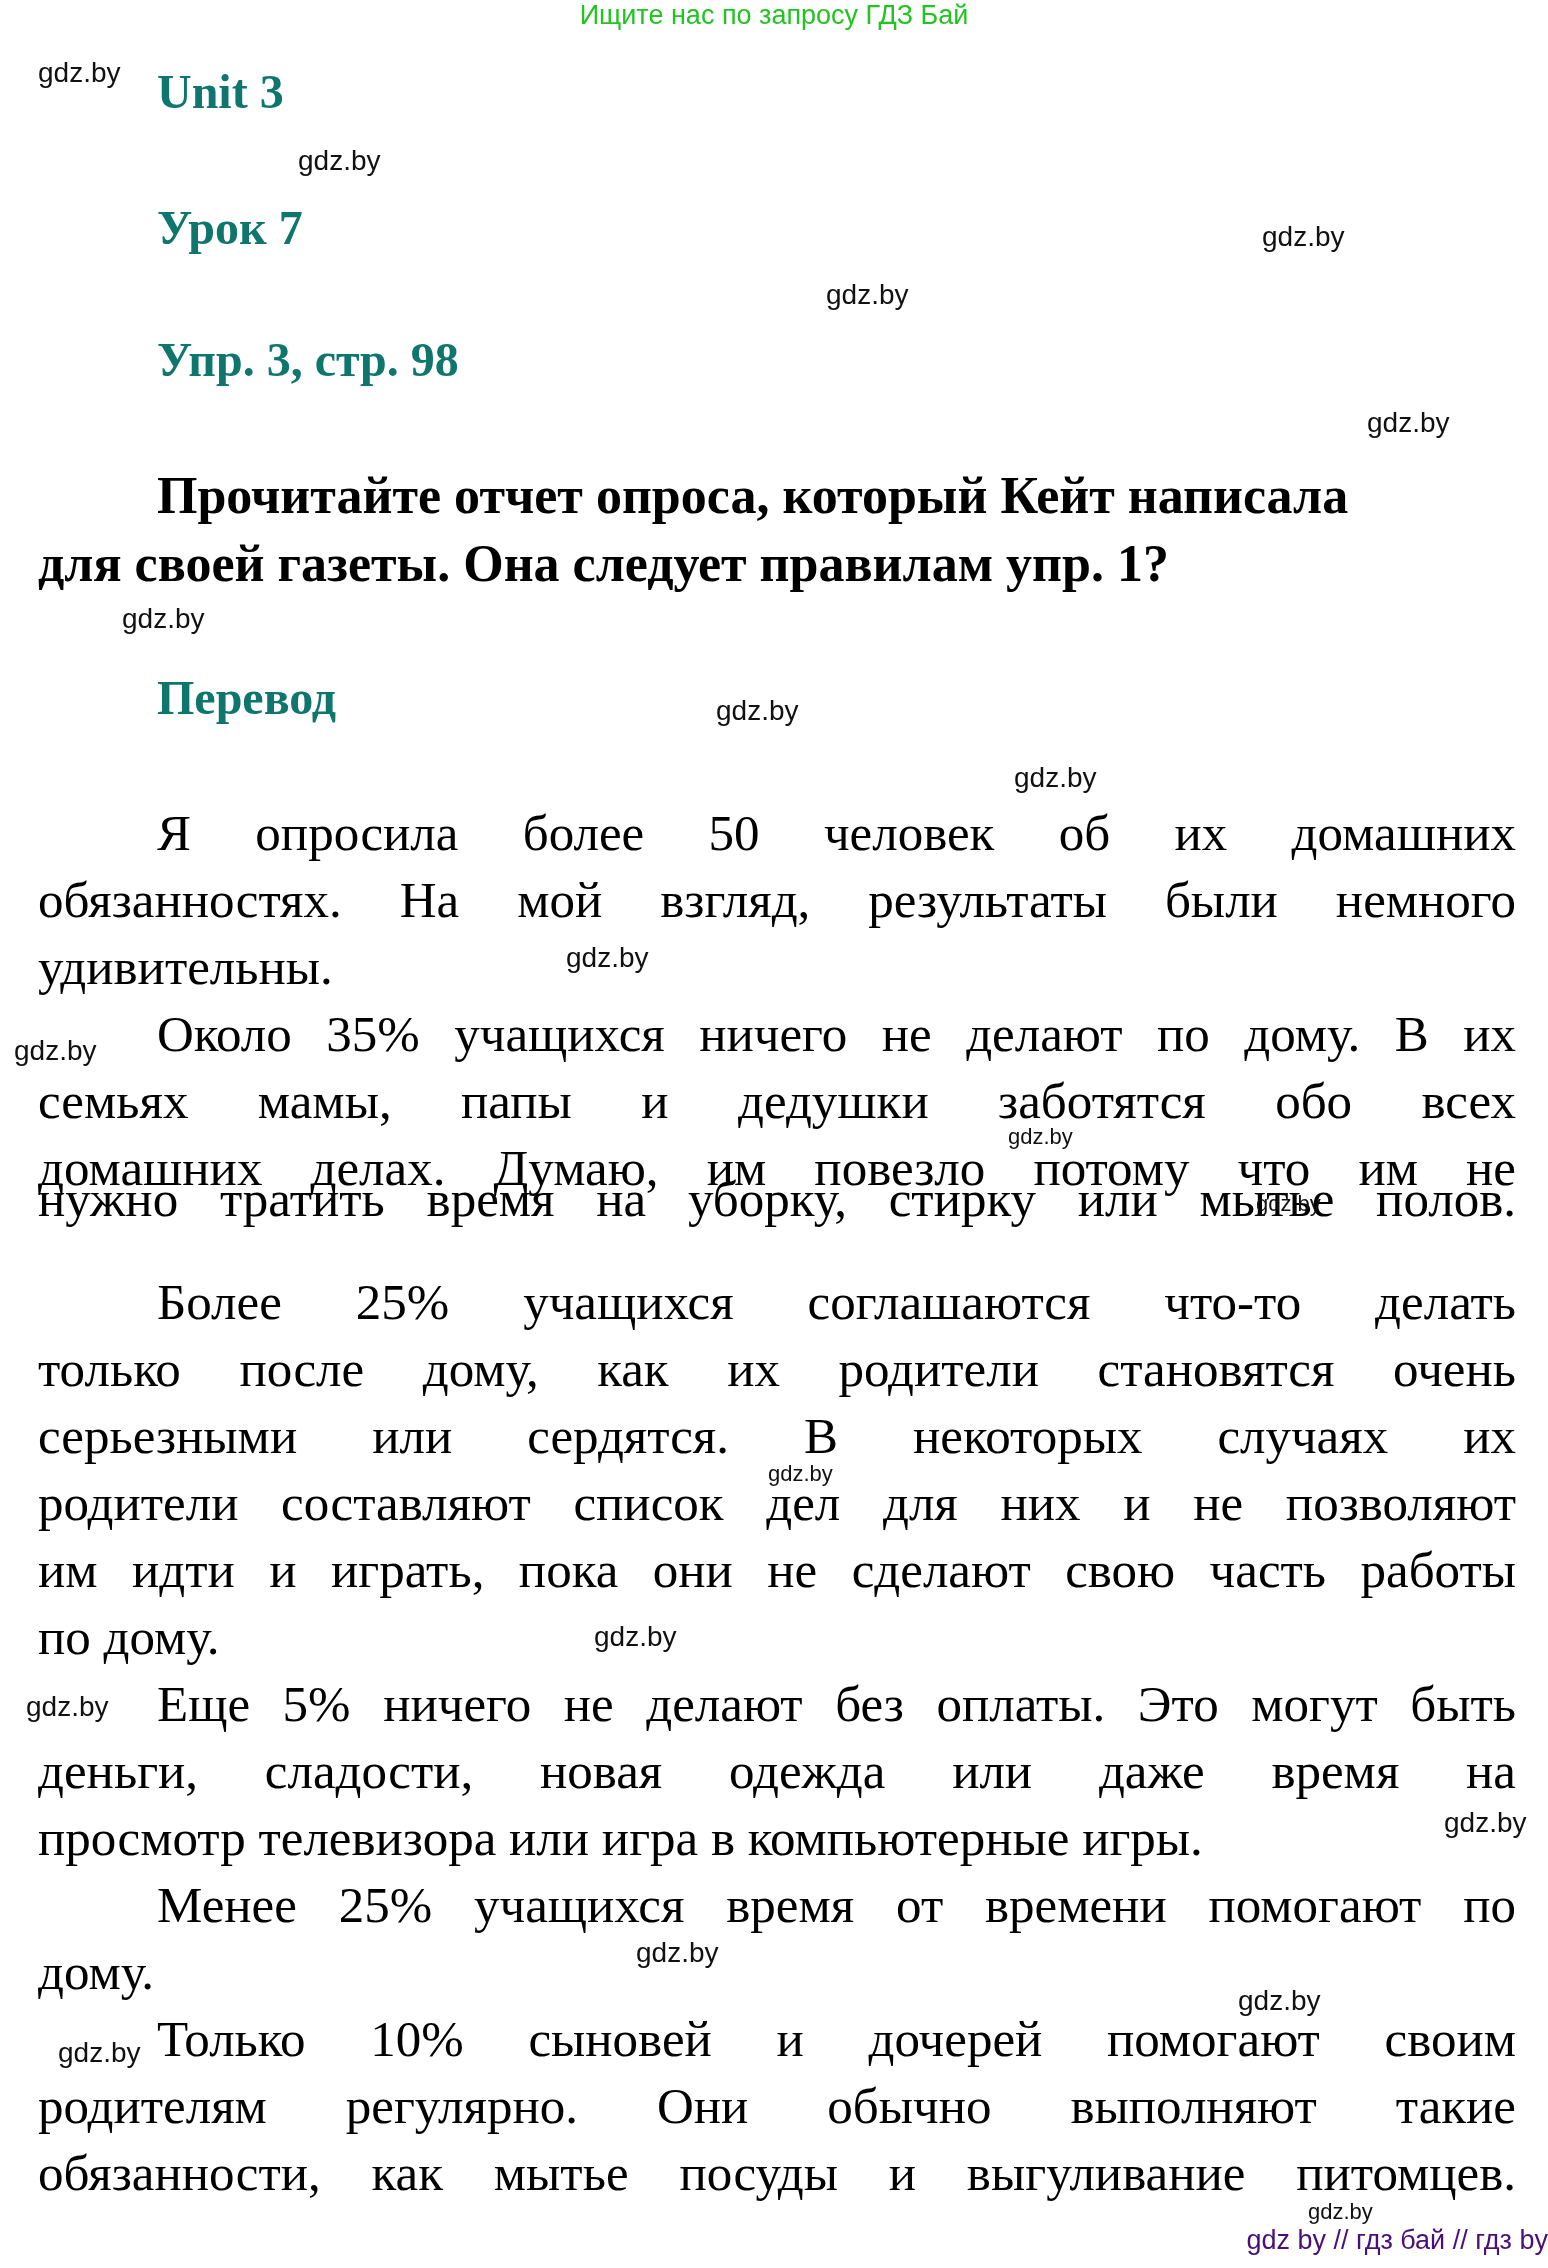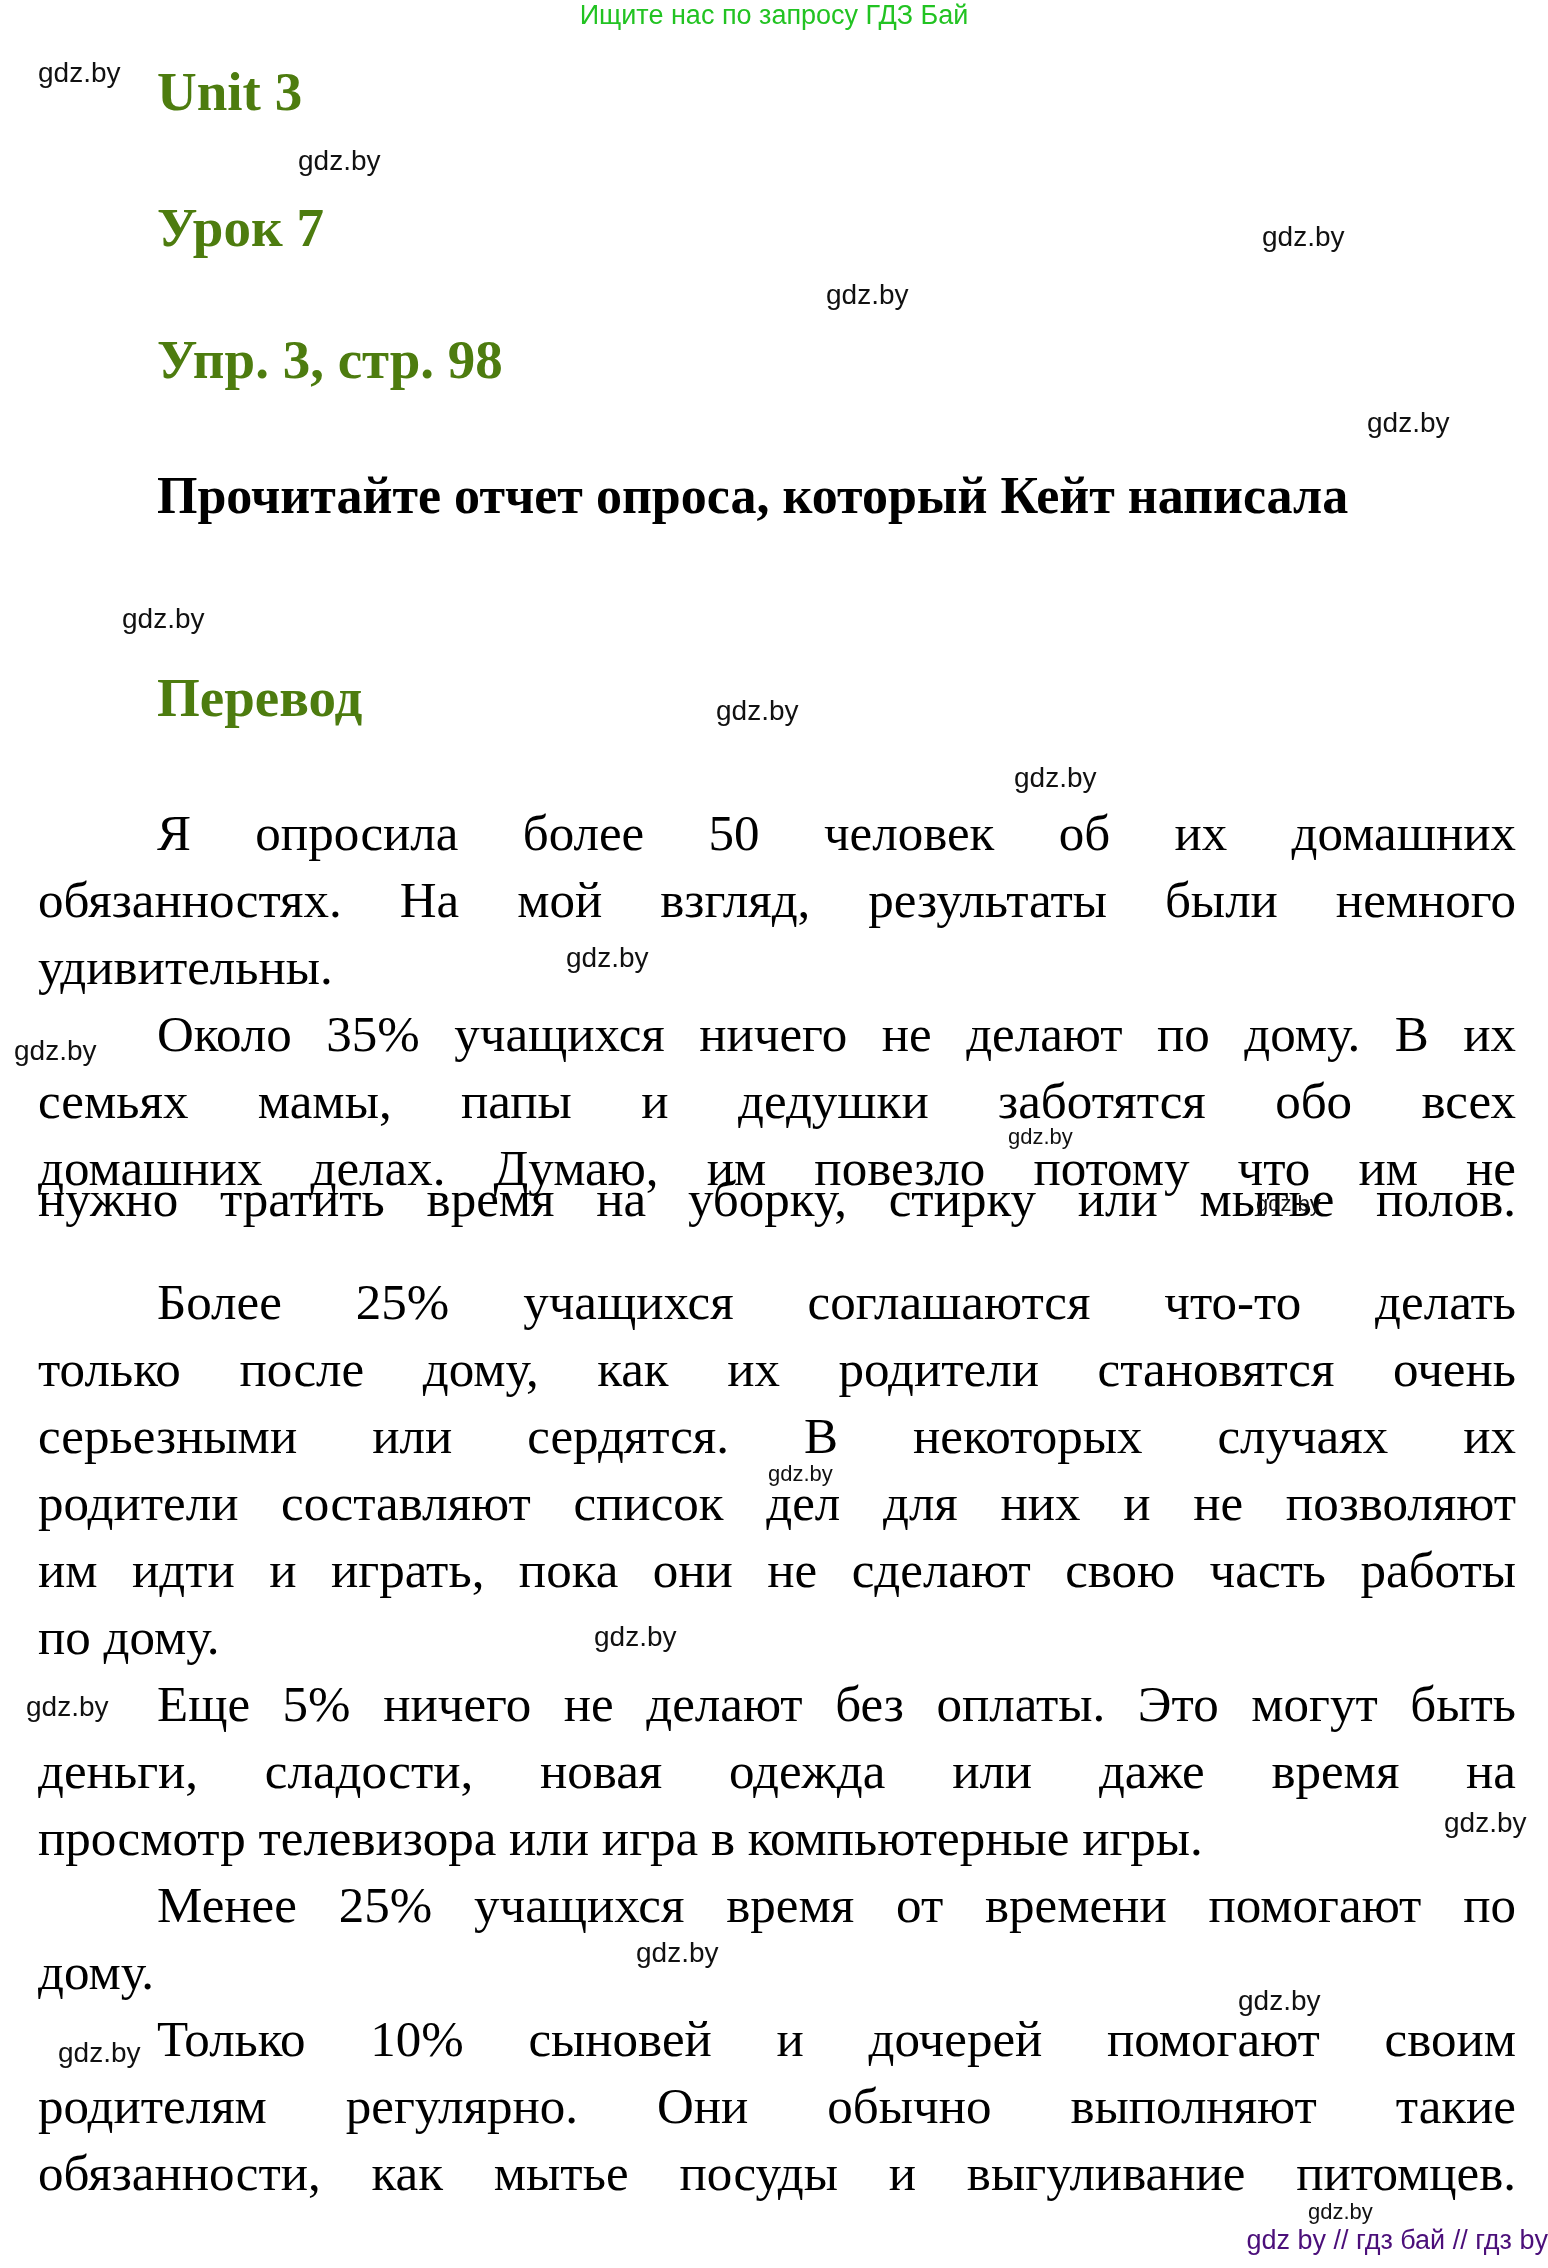--- a/index.html
+++ b/index.html
@@ -1,20 +1,20 @@
 <!DOCTYPE html>
 <html><head>
 <meta charset="utf-8">
 <style>
   html, body { margin: 0; padding: 0; background: #ffffff; }
   body { width: 1548px; height: 2268px; position: relative; overflow: hidden; }
   .abs { position: absolute; white-space: nowrap; }
   .top-banner { top: 0px; left: 0; width: 1548px; text-align: center;
     font-family: "Liberation Sans", sans-serif; font-size: 27px; line-height: 30px; }
-  .heading { font-family: "Liberation Serif", serif; font-weight: bold; font-size: 55px; line-height: 60px; color: #4d7c0f; }
+  .heading { font-family: "Liberation Serif", serif; font-weight: bold; font-size: 48px; line-height: 60px; color: #0f766e; }
   .instr { left: 38px; width: 1478px; font-family: "Liberation Serif", serif; font-weight: bold;
     font-size: 52px; line-height: 68px; color: #000; }
   .instr .line { display: block; white-space: nowrap; }
   .instr .l1 { padding-left: 119px; }
   .body-line { left: 38px; width: 1478px; font-family: "Liberation Serif", serif; font-size: 51px;
     line-height: 67px; color: #000; text-align: justify; text-align-last: justify; white-space: nowrap; }
   .body-line.last { text-align-last: left; }
   .body-line.indent { padding-left: 119px; width: 1359px; }
   .wm { font-family: "Liberation Sans", sans-serif; font-size: 28px; line-height: 30px; color: #111; }
   .wm.small { font-size: 22px; line-height: 24px; }
@@ -25,20 +25,21 @@
 <body>
 
 <div class="abs top-banner" style="color:#22c322;">Ищите нас по запросу ГДЗ Бай</div>
 
 <div class="abs heading" style="left:157px; top:62px;">Unit 3</div>
 <div class="abs heading" style="left:157px; top:198px;">Урок 7</div>
 <div class="abs heading" style="left:157px; top:330px;">Упр. 3, стр. 98</div>
 
 <div class="abs instr" style="top:462px;">
   <span class="line l1">Прочитайте отчет опроса, который Кейт написала</span>
+  <span class="line">для своей газеты. Она следует правилам упр. 1?</span>
 </div>
 
 <div class="abs heading" style="left:157px; top:668px;">Перевод</div>
 
 <div class="abs body-line indent" style="top:800px;">Я опросила более 50 человек об их домашних</div>
 <div class="abs body-line" style="top:867px;">обязанностях. На мой взгляд, результаты были немного</div>
 <div class="abs body-line last" style="top:934px;">удивительны.</div>
 
 <div class="abs body-line indent" style="top:1001px;">Около 35% учащихся ничего не делают по дому. В их</div>
 <div class="abs body-line" style="top:1068px;">семьях мамы, папы и дедушки заботятся обо всех</div>

